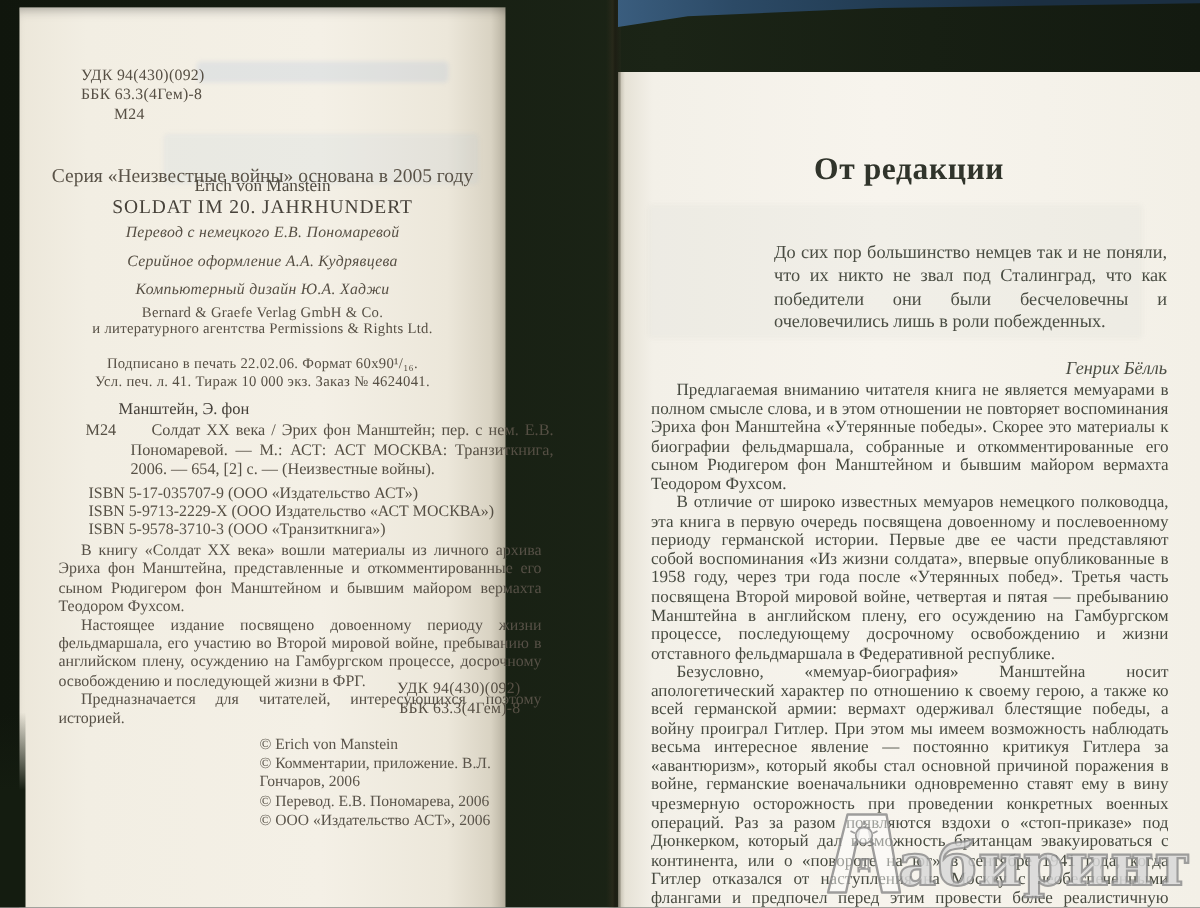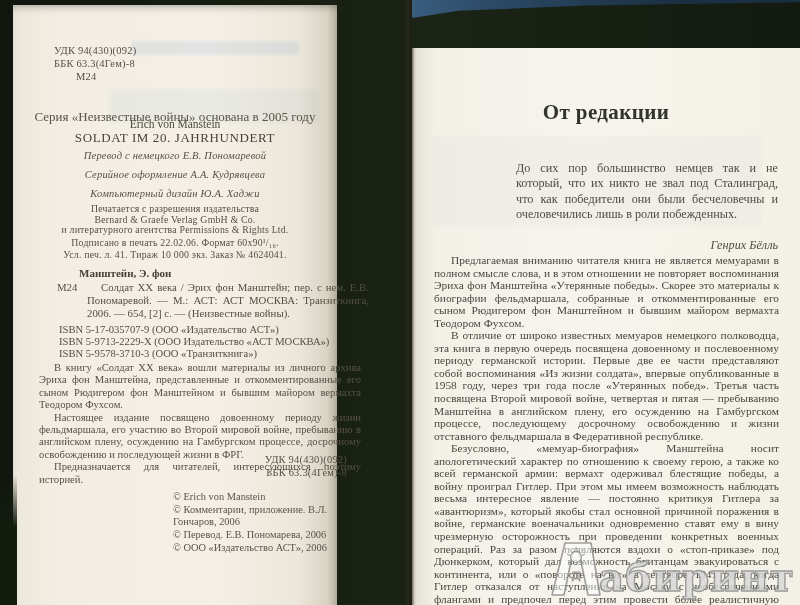--- a/index.html
+++ b/index.html
@@ -40,21 +40,21 @@
   #lp-codes{left:41px;top:39px;line-height:13px;}
   #lp-code-m24{padding-left:22px;}
   #lp-series{top:93px;font-size:13px;color:#5a5348;margin-top:11px;}
   #lp-orig-author{top:113px;font-size:11.5px;color:#4f4a40;}
   #lp-orig-title{top:125px;font-size:13px;letter-spacing:.6px;color:#47423a;}
   #lp-translator{top:145px;}
   #lp-series-design{top:164px;}
   #lp-comp-design{top:183px;}
   #lp-permission{top:199px;line-height:10.5px;font-size:9.8px;}
   #lp-printinfo{top:232px;line-height:11.5px;font-size:9.8px;}
-  #lp-cat-author{left:66px;top:262px;font-size:11px;font-weight:bold;color:#45403a;}
+  #lp-cat-author{left:66px;top:262px;font-size:11px;font-weight:normal;color:#45403a;}
   #lp-catalog{left:44px;top:276px;width:312px;font-size:10.8px;line-height:12.8px;color:#554f44;}
   #lp-catalog .code{position:absolute;left:0;top:0;}
   #lp-catalog .entry{margin-left:30px;text-indent:14px;text-align:justify;}
   #lp-isbn{left:46px;top:319px;line-height:12.2px;font-size:10.6px;color:#554f44;}
   #lp-annot{left:26px;top:357px;width:322px;font-size:10.6px;line-height:12.4px;color:#565046;text-align:justify;}
   #lp-annot p{margin:0;text-indent:15px;}
   #lp-codes-bottom{left:0;width:334px;top:449px;text-align:right;line-height:12.5px;}
   #lp-copyright{left:160px;top:486px;line-height:12.7px;font-size:10.4px;color:#5a544a;}
   
   #rp-title{top:52px;font-size:21px;font-weight:bold;color:#30342b;letter-spacing:.4px;}
@@ -94,21 +94,20 @@
   </div>
 
   <div id="lp-series" class="abs ctr">Серия «Неизвестные войны» основана в 2005 году</div>
   <div id="lp-orig-author" class="abs ctr">Erich von Manstein</div>
   <div id="lp-orig-title" class="abs ctr">SOLDAT IM 20. JAHRHUNDERT</div>
   <div id="lp-translator" class="abs ctr ital lp-small">Перевод с немецкого Е.В. Пономаревой</div>
   <div id="lp-series-design" class="abs ctr ital lp-small">Серийное оформление А.А. Кудрявцева</div>
   <div id="lp-comp-design" class="abs ctr ital lp-small">Компьютерный дизайн Ю.А. Хаджи</div>
 
   <div id="lp-permission" class="abs ctr lp-small">
-    <div>Печатается с разрешения издательства</div>
     <div>Bernard &amp; Graefe Verlag GmbH &amp; Co.</div>
     <div>и литературного агентства Permissions &amp; Rights Ltd.</div>
   </div>
 
   <div id="lp-printinfo" class="abs ctr lp-small">
     <div>Подписано в печать 22.02.06. Формат 60х90¹/₁₆.</div>
     <div>Усл. печ. л. 41. Тираж 10 000 экз. Заказ № 4624041.</div>
   </div>
 
   <div id="lp-cat-author" class="abs">Манштейн, Э. фон</div>
@@ -141,21 +140,21 @@
     <div>© Перевод. Е.В. Пономарева, 2006</div>
     <div>© ООО «Издательство АСТ», 2006</div>
   </div>
 </div>
 
 <div id="right-page" class="page">
   <div id="st3" class="show-through"></div>
 
   <div id="rp-title" class="abs ctr">От редакции</div>
 
-  <div id="rp-epigraph" class="abs">До сих пор большинство немцев так и не который, что их никто не звал под Сталинград, что как победители они были бесчеловечны и очеловечились лишь в роли побежденных.</div>
+  <div id="rp-epigraph" class="abs">До сих пор большинство немцев так и не поняли, что их никто не звал под Сталинград, что как победители они были бесчеловечны и очеловечились лишь в роли побежденных.</div>
   <div id="rp-epigraph-author" class="abs ital">Генрих Бёлль</div>
 
   <div id="rp-body" class="abs">
     <p>Предлагаемая вниманию читателя книга не является мемуарами в полном смысле слова, и в этом отношении не повторяет воспоминания Эриха фон Манштейна «Утерянные победы». Скорее это материалы к биографии фельдмаршала, собранные и откомментированные его сыном Рюдигером фон Манштейном и бывшим майором вермахта Теодором Фухсом.</p>
     <p>В отличие от широко известных мемуаров немецкого полководца, эта книга в первую очередь посвящена довоенному и послевоенному периоду германской истории. Первые две ее части представляют собой воспоминания «Из жизни солдата», впервые опубликованные в 1958 году, через три года после «Утерянных побед». Третья часть посвящена Второй мировой войне, четвертая и пятая — пребыванию Манштейна в английском плену, его осуждению на Гамбургском процессе, последующему досрочному освобождению и жизни отставного фельдмаршала в Федеративной республике.</p>
     <p>Безусловно, «мемуар-биография» Манштейна носит апологетический характер по отношению к своему герою, а также ко всей германской армии: вермахт одерживал блестящие победы, а войну проиграл Гитлер. При этом мы имеем возможность наблюдать весьма интересное явление — постоянно критикуя Гитлера за «авантюризм», который якобы стал основной причиной поражения в войне, германские военачальники одновременно ставят ему в вину чрезмерную осторожность при проведении конкретных военных операций. Раз за разом появляются вздохи о «стоп-приказе» под Дюнкерком, который дал возможность британцам эвакуироваться с континента, или о «повороте на юг» в сентябре 1941 года, когда Гитлер отказался от наступления на Москву с необеспеченными флангами и предпочел перед этим провести более реалистичную операцию на окружение под Киевом.</p>
     <p>Впрочем, основная цель книги несколько другая — доказать, что германская армия не имела никакого отношения к нацизму и не совершала военных преступлений. Именно поэтому значительную часть текста со-</p>
   </div>
 </div>
 

